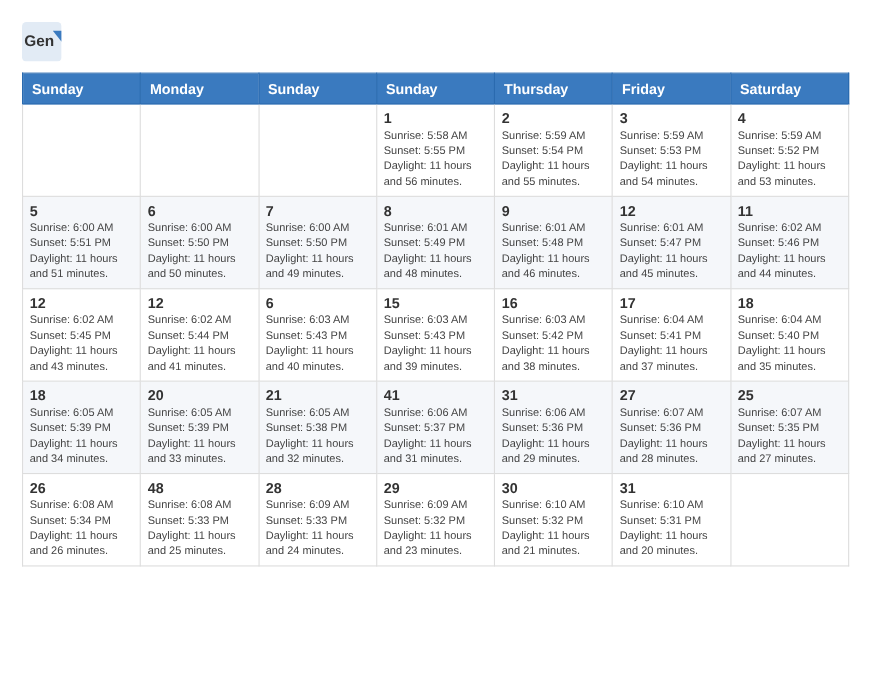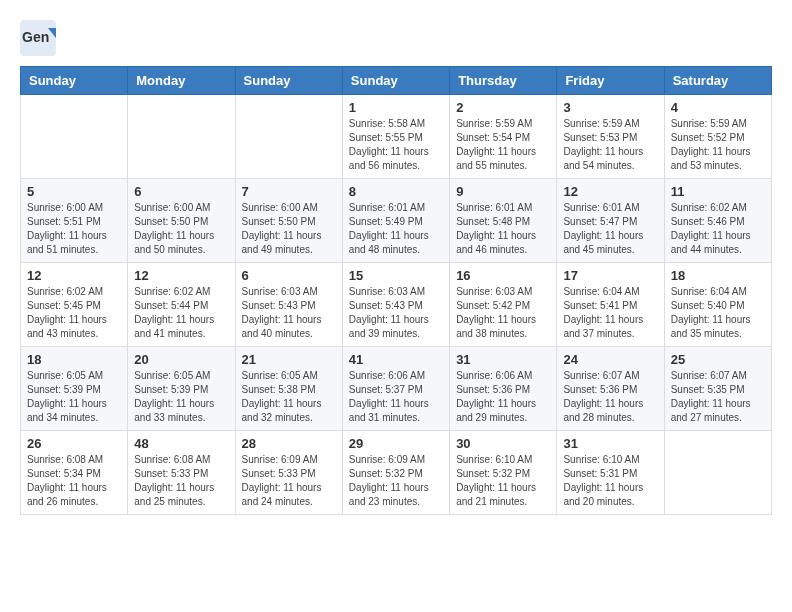--- a/index.html
+++ b/index.html
@@ -261,21 +261,21 @@
 Sunset: 5:37 PM
 Daylight: 11 hours and 31 minutes.</div>
         </td>
         <td>
           <span class="day-number">31</span>
           <div class="day-info" style="white-space: pre-line;">Sunrise: 6:06 AM
 Sunset: 5:36 PM
 Daylight: 11 hours and 29 minutes.</div>
         </td>
         <td>
-          <span class="day-number">24</span>
+          <span class="day-number">27</span>
           <div class="day-info" style="white-space: pre-line;">Sunrise: 6:07 AM
 Sunset: 5:36 PM
 Daylight: 11 hours and 28 minutes.</div>
         </td>
         <td>
           <span class="day-number">25</span>
           <div class="day-info" style="white-space: pre-line;">Sunrise: 6:07 AM
 Sunset: 5:35 PM
 Daylight: 11 hours and 27 minutes.</div>
         </td>

